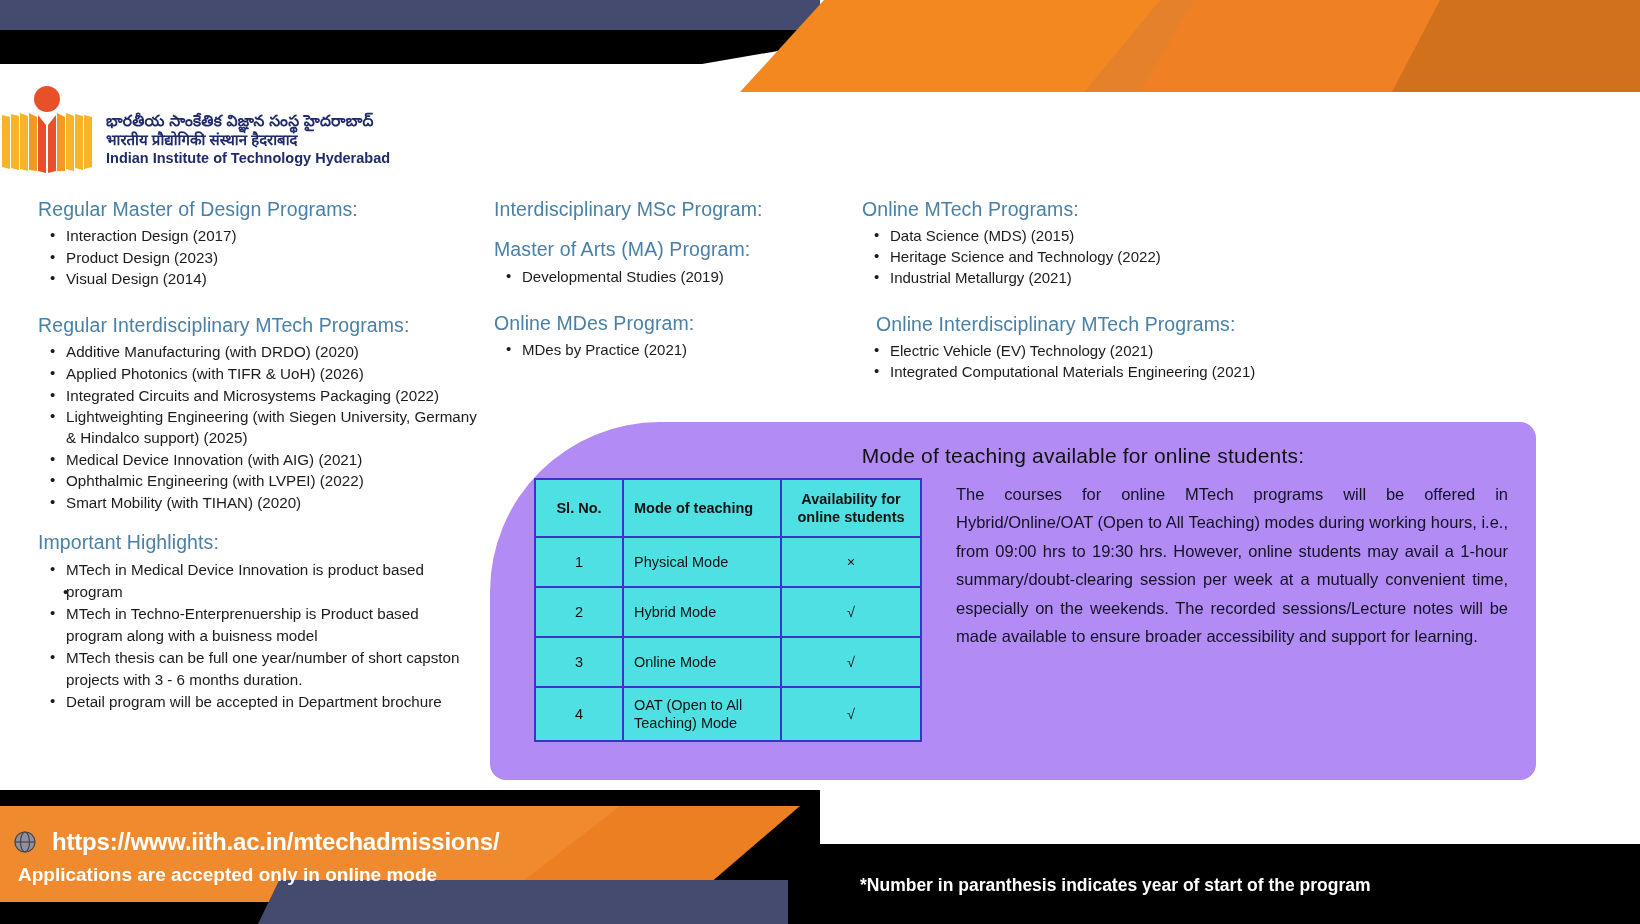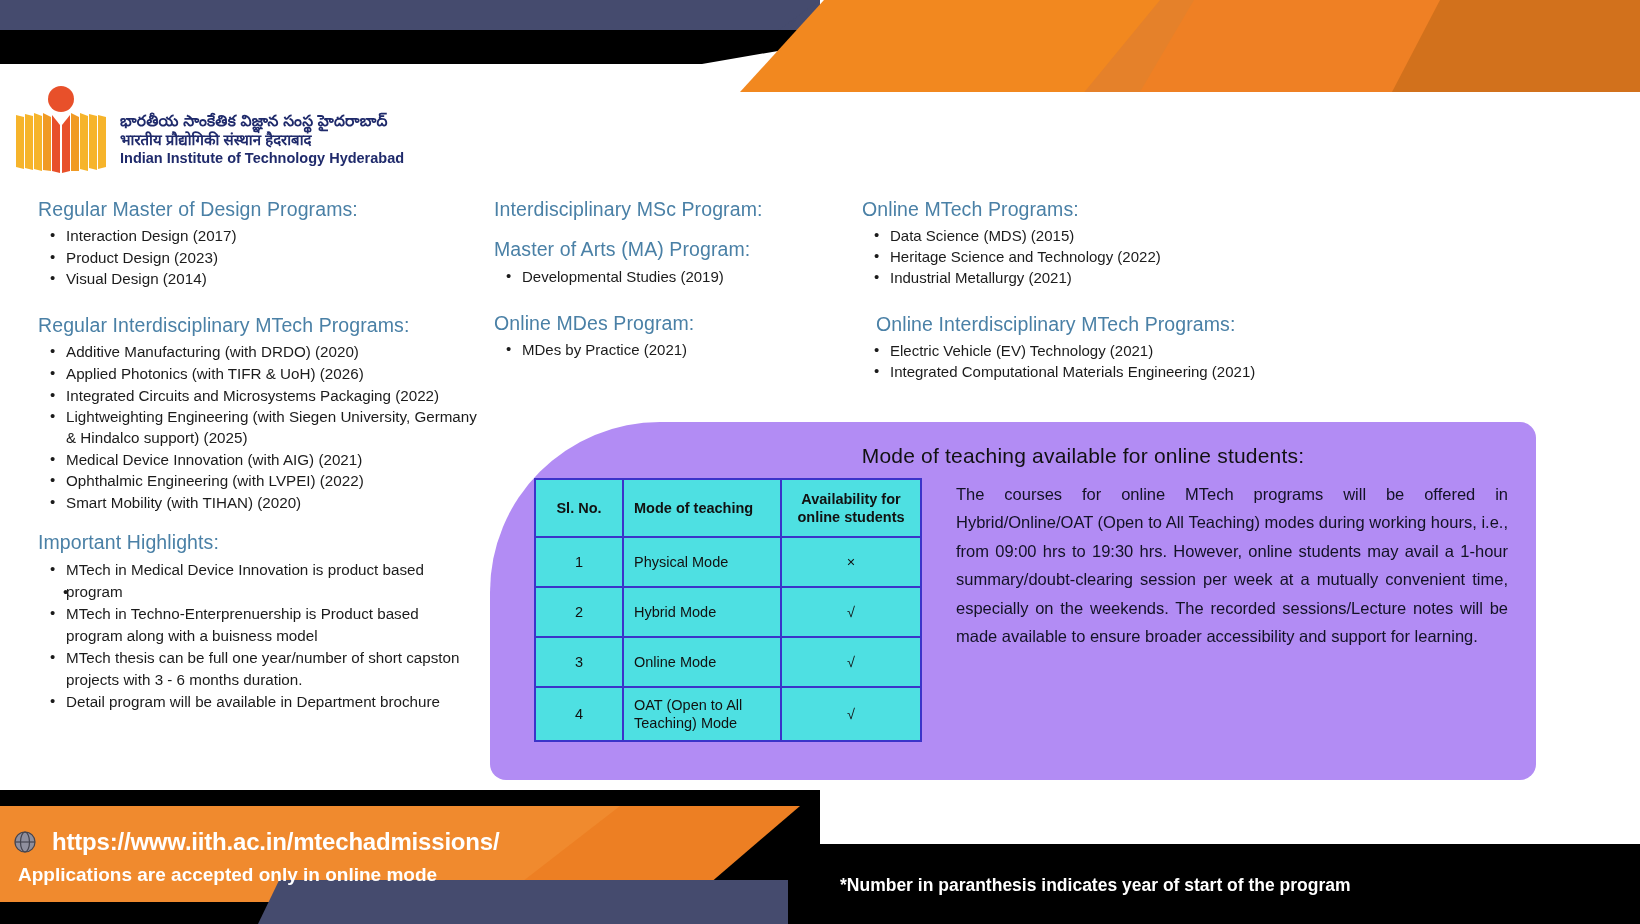--- a/index.html
+++ b/index.html
@@ -33,21 +33,21 @@
   .hdr-or.a{ left:740px; width:420px; background:#f2881f;
     clip-path: polygon(20% 0, 100% 0, 82% 100%, 0 100%); }
   .hdr-or.b{ left:1000px; width:400px; background:#e5812a;
     clip-path: polygon(18% 0, 100% 0, 84% 100%, 0 100%); }
   .hdr-or.c{ left:1280px; width:380px; background:#d2711c;
     clip-path: polygon(16% 0, 100% 0, 100% 100%, 0 100%); }
   .hdr-or.d{ left:1140px; width:300px; background:#ef8024;
     clip-path: polygon(18% 0, 100% 0, 84% 100%, 0 100%); }
 
   
-  .logo-wrap{ position:absolute; left:14px; top:85px; display:flex; align-items:flex-end; }
+  .logo-wrap{ position:absolute; left:0; top:85px; display:flex; align-items:flex-end; }
   .logo-mark{ position:relative; width:94px; height:88px; flex:none; }
   .logo-mark svg{ display:block; }
   .logo-text{ margin-left:12px; padding-bottom:4px; color:#1f2a6b; }
   .logo-l1{ font-size:15.5px; font-weight:bold; letter-spacing:.2px; line-height:1.25; }
   .logo-l2{ font-size:15px; font-weight:bold; line-height:1.3; }
   .logo-l3{ font-size:14.5px; font-weight:bold; line-height:1.35; }
 
   
   .col{ position:absolute; }
   .col-a{ left:38px; top:196px; width:440px; }
@@ -141,21 +141,21 @@
   .ft-url{
     position:absolute; left:14px; bottom:68px; color:#fff;
     font-size:24px; font-weight:bold; letter-spacing:-.2px;
     display:flex; align-items:center; gap:16px;
   }
   .ft-sub{
     position:absolute; left:18px; bottom:38px; color:#fff;
     font-size:19px; font-weight:bold; letter-spacing:0;
   }
   .ft-note{
-    position:absolute; left:840px; bottom:28px; color:#fff;
+    position:absolute; left:860px; bottom:28px; color:#fff;
     font-size:17.5px; font-weight:bold;
   }
   .globe{ display:inline-block; width:22px; height:22px; flex:none; }
 </style>
 </head>
 <body>
 
 <div class="hdr-navy"></div>
 <div class="hdr-navy2"></div>
 <div class="hdr-black"></div>
@@ -212,21 +212,21 @@
     <li>Medical Device Innovation (with AIG) (2021)</li>
     <li>Ophthalmic Engineering (with LVPEI) (2022)</li>
     <li>Smart Mobility (with TIHAN) (2020)</li>
   </ul>
   <div class="gap-md"></div>
   <div class="sec-h">Important Highlights:</div>
   <ul class="items hl">
     <li>MTech in Medical Device Innovation is product based program</li>
     <li>MTech in Techno-Enterprenuership is Product based program along with a buisness model</li>
     <li>MTech thesis can be full one year/number of short capston projects with 3 - 6 months duration.</li>
-    <li>Detail program will be available in Department brochure</li>
+    <li>Detail program will be accepted in Department brochure</li>
   </ul>
 </div>
 <div class="stray-bullet">•</div>
 
 <div class="col col-b">
   <div class="sec-h">Interdisciplinary MSc Program:</div>
   <div class="gap-md"></div>
   <div class="sec-h">Master of Arts (MA) Program:</div>
   <ul class="items">
     <li>Developmental Studies (2019)</li>

